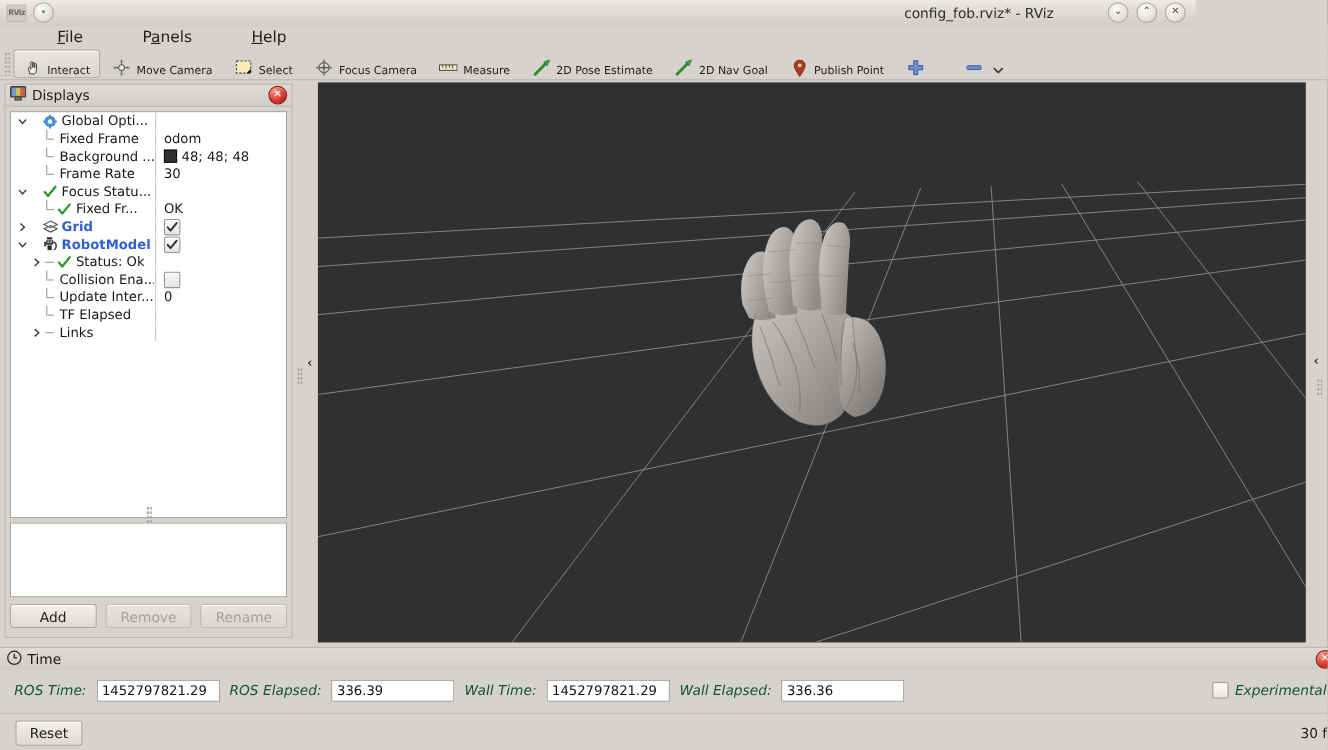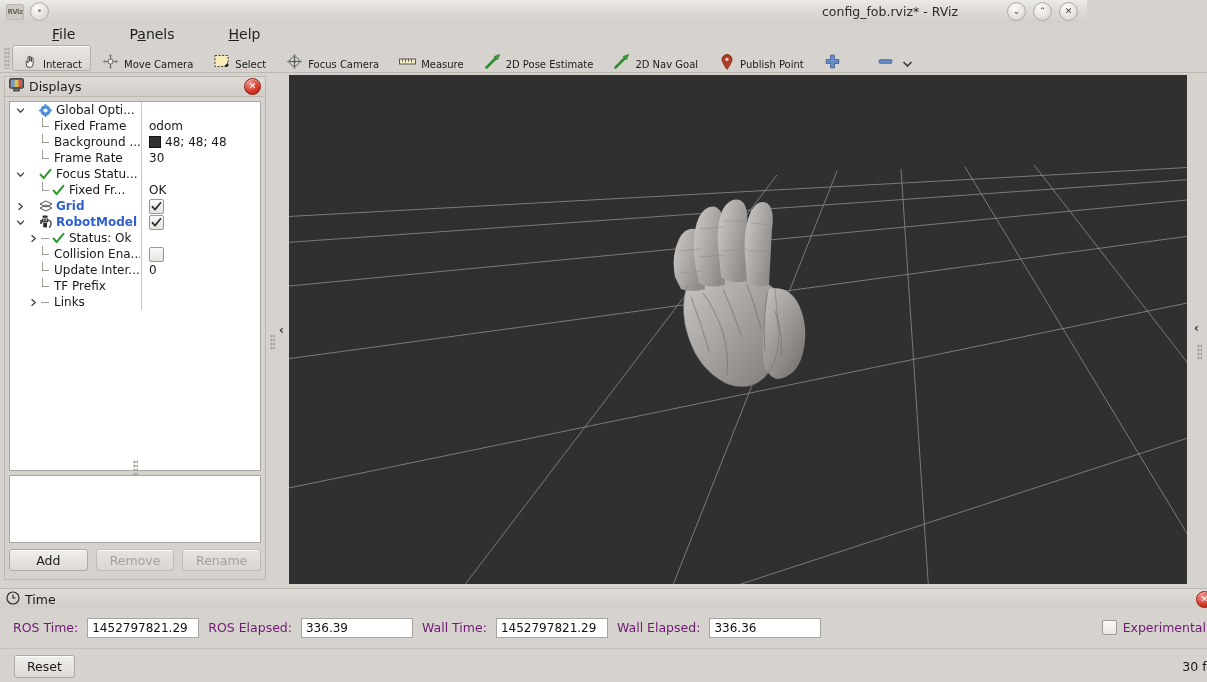--- a/index.html
+++ b/index.html
@@ -183,21 +183,21 @@
     background:linear-gradient(#dedad5,#d0ccc7);
     border-top:1px solid #bcb7b1;border-bottom:1px solid #bcb7b1;
     display:flex;align-items:center;gap:5px;padding:0 6px;
   }
   .timebar-title .label{font-size:12.5px;flex:1;}
   .timerow{
     position:absolute;left:0;top:609px;width:1207px;height:37px;
     display:flex;align-items:center;padding-left:13px;gap:9px;
     background:#d6d2cd;
   }
-  .tfield-label{font-size:12.5px;color:#701a75;white-space:nowrap;}
+  .tfield-label{font-size:12.5px;color:#14532d;white-space:nowrap;font-style:italic;}
   .tfield{
     height:18px;border:1px solid #a9a49e;background:#fff;
     display:flex;align-items:center;padding:0 4px;font-size:12px;color:#111;
   }
   .spacer{flex:1;}
   .exp-wrap{display:flex;align-items:center;gap:6px;padding-right:14px;}
   .exp-box{
     width:13px;height:13px;border:1px solid #a09b96;border-radius:2px;
     background:linear-gradient(#fbfaf9,#e9e6e2);
   }
@@ -580,21 +580,21 @@
             <div class="tsep"></div>
             <div class="tval">
               <span>0</span>
             </div>
           </div>
           <div class="trow">
             <div class="tname">
               <span class="ind" style="width: 17px;"></span>
               <span class="exp"></span>
               <span class="branch tee"></span>
-              <span class="tlabel">TF Prefix</span>
+              <span class="tlabel">TF Elapsed</span>
             </div>
             <div class="tsep"></div>
             <div class="tval">
               <span></span>
             </div>
           </div>
           <div class="trow">
             <div class="tname">
               <span class="ind" style="width: 17px;"></span>
               <span class="exp">

